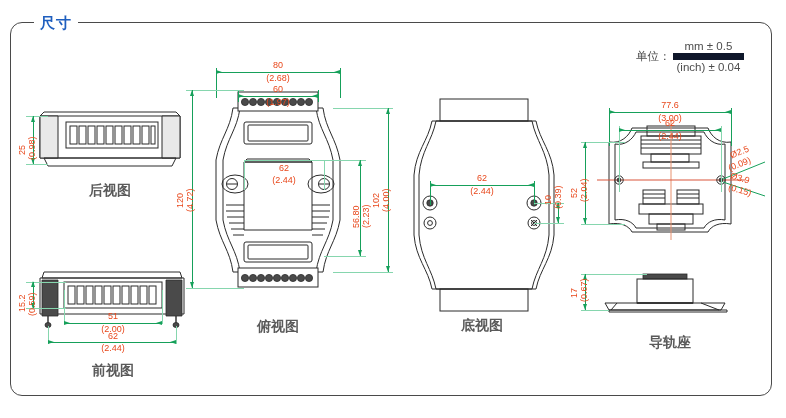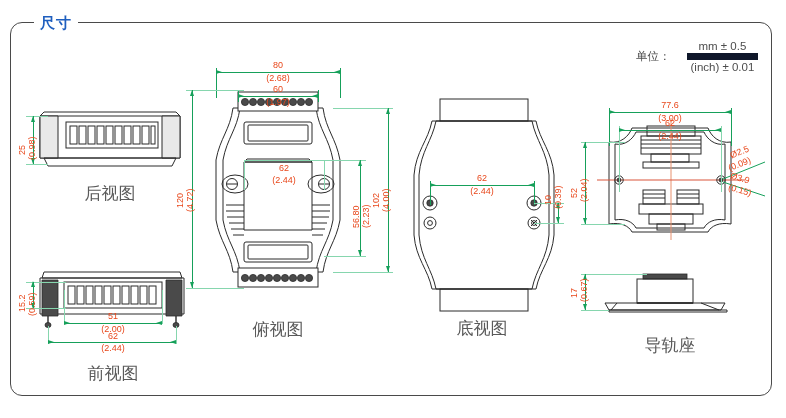--- a/index.html
+++ b/index.html
@@ -10,33 +10,33 @@
   #frame{position:absolute;left:10px;top:22px;width:762px;height:374px;
          border:1.4px solid #4a4a4a;border-radius:12px;box-sizing:border-box;}
   #legend-gap{position:absolute;left:34px;top:14px;height:18px;background:#fff;
               padding:0 6px;display:flex;align-items:center;}
   #legend-title{color:#1f5fbf;font-weight:bold;font-size:15px;letter-spacing:1px;
                 font-family:"DejaVu Sans",sans-serif;}
 
   
   #unit-note{position:absolute;left:636px;top:40px;display:flex;align-items:center;
              color:#4d4d4d;font-size:11.5px;}
-  #unit-note .lbl{margin-right:16px;}
+  #unit-note .lbl{margin-right:2px;}
   #unit-frac{display:inline-block;text-align:center;}
   #unit-frac .num{border-bottom:7px solid #0f172a;padding:0 4px 1px 4px;display:block;}
   #unit-frac .den{padding:1px 4px 0 4px;display:block;}
 
   
   .abs{position:absolute;}
   .dimtxt{position:absolute;color:#e8481c;font-size:9px;line-height:9.5px;
           white-space:nowrap;font-family:"Liberation Sans",sans-serif;}
   .dimtxt.c{text-align:center;transform:translateX(-50%);}
   .dimtxt.vert{transform-origin:left top;}
-  .viewlabel{position:absolute;color:#5a5a5a;font-size:17px;white-space:nowrap;
-             transform:translateX(-50%);font-family:"DejaVu Sans",sans-serif;}
+  .viewlabel{position:absolute;color:#5a5a5a;font-size:14px;white-space:nowrap;
+             transform:translateX(-50%);font-family:"DejaVu Sans",sans-serif;font-weight:bold;}
 
   
   .gline{position:absolute;background:#16a05a;}
   .gh{height:1px;}
   .gv{width:1px;}
   .glight{background:#86d6ae;}
   .arrow-l,.arrow-r,.arrow-u,.arrow-d{position:absolute;width:0;height:0;}
   .arrow-l{border-top:2.5px solid transparent;border-bottom:2.5px solid transparent;border-right:6px solid #16a05a;}
   .arrow-r{border-top:2.5px solid transparent;border-bottom:2.5px solid transparent;border-left:6px solid #16a05a;}
   .arrow-u{border-left:2.5px solid transparent;border-right:2.5px solid transparent;border-bottom:6px solid #16a05a;}
@@ -54,21 +54,21 @@
 
 <div id="frame"></div>
 <div id="legend-gap">
   <span id="legend-title">尺寸</span>
 </div>
 
 <div id="unit-note">
   <span class="lbl">单位：</span>
   <span id="unit-frac">
     <span class="num">mm ± 0.5</span>
-    <span class="den">(inch) ± 0.01</span>
+    <span class="den">(inch) ± 0.04</span>
   </span>
 </div>
 
 <div class="abs" style="left:30px;top:110px;">
   <svg width="160" height="62">
     <path class="ln" d="M10,6 L150,6 L150,48 L10,48 Z" fill="#fdfdfd"></path>
     <path class="fillgray" d="M10,6 L28,6 L28,48 L10,48 Z"></path>
     <path class="fillgray" d="M132,6 L150,6 L150,48 L132,48 Z"></path>
     <path class="ln" d="M14,48 L146,48 L142,56 L18,56 Z" fill="#f0f0f0"></path>
     <rect class="fillwhite" x="36" y="12" width="92" height="26"></rect>

